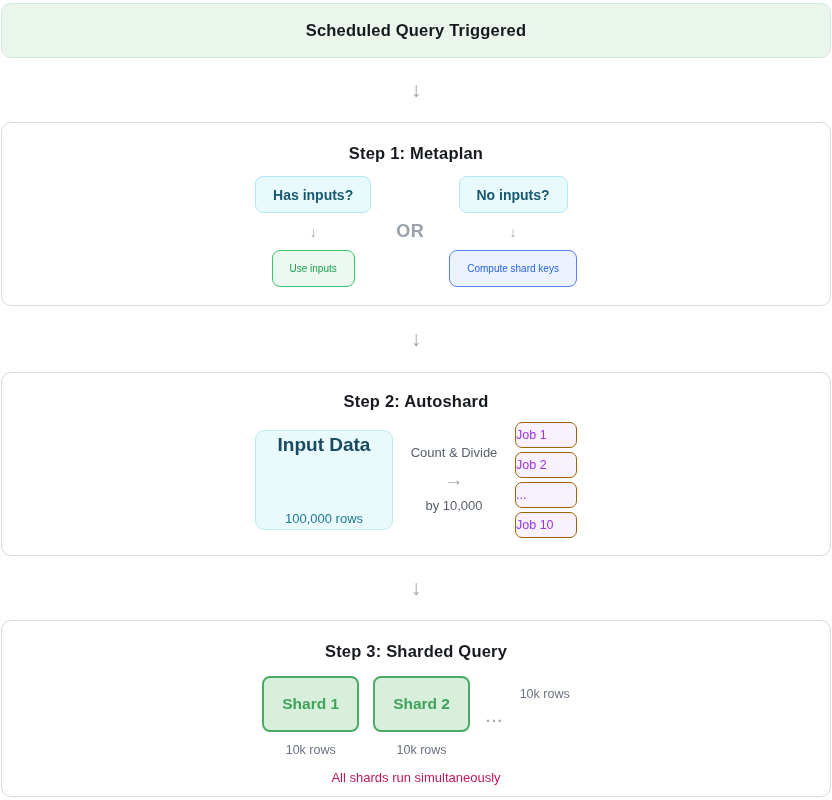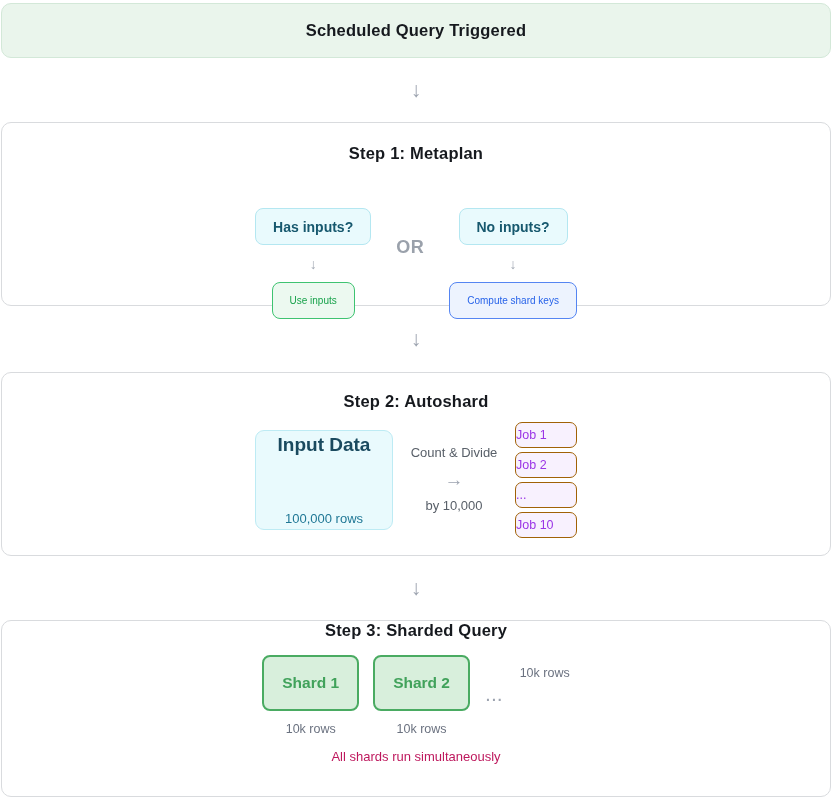--- a/index.html
+++ b/index.html
@@ -72,21 +72,20 @@
     height: 37px;
     padding: 0 17px;
     display: flex;
     align-items: center;
     border: 1px solid #b4e7f1;
     border-radius: 8px;
     background: #e9fafd;
     color: #17586e;
     font-weight: bold;
     font-size: 14px;
-    margin-top: 32px;
   }
   .mini-arrow {
     height: 37px;
     display: flex;
     align-items: center;
     color: #a3aab4;
     font-size: 14px;
   }
   .action-box {
     box-sizing: border-box;
@@ -173,21 +172,21 @@
     border-radius: 7px;
     background: #f8f1fe;
     display: flex;
     align-items: center;
     justify-content: flex-start;
     color: #9b35e6;
     font-size: 12.5px;
   }
 
   
-  .step3 { height: 177px; }
+  .step3 { height: 177px; padding-top: 21px; }
   .shards-row {
     margin-top: 15px;
     display: flex;
     justify-content: center;
     align-items: flex-start;
     gap: 14px;
   }
   .shard-col {
     display: flex;
     flex-direction: column;

